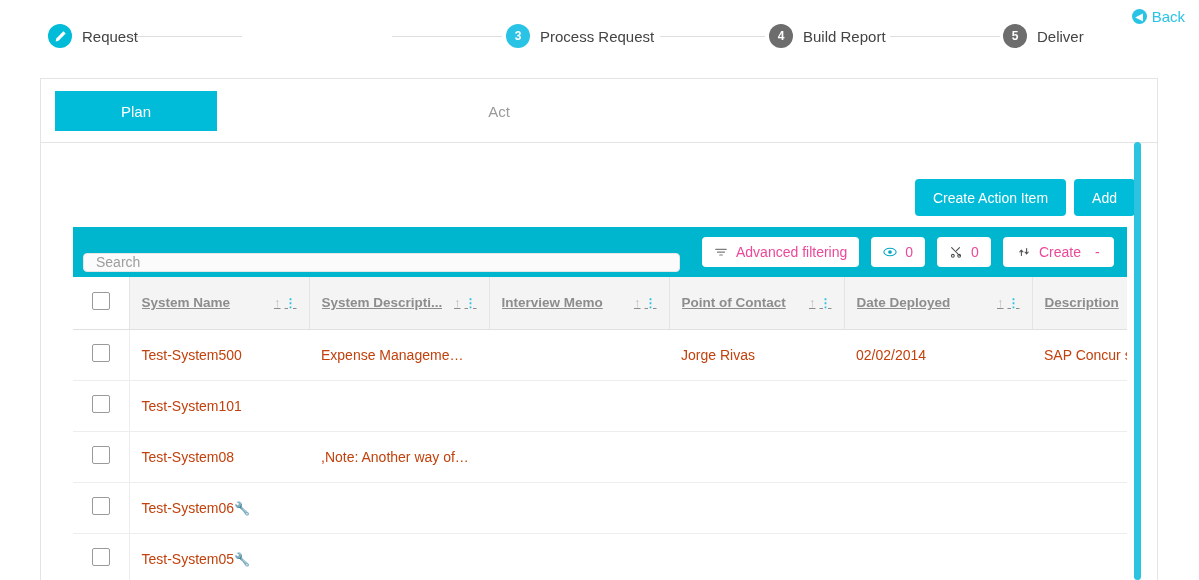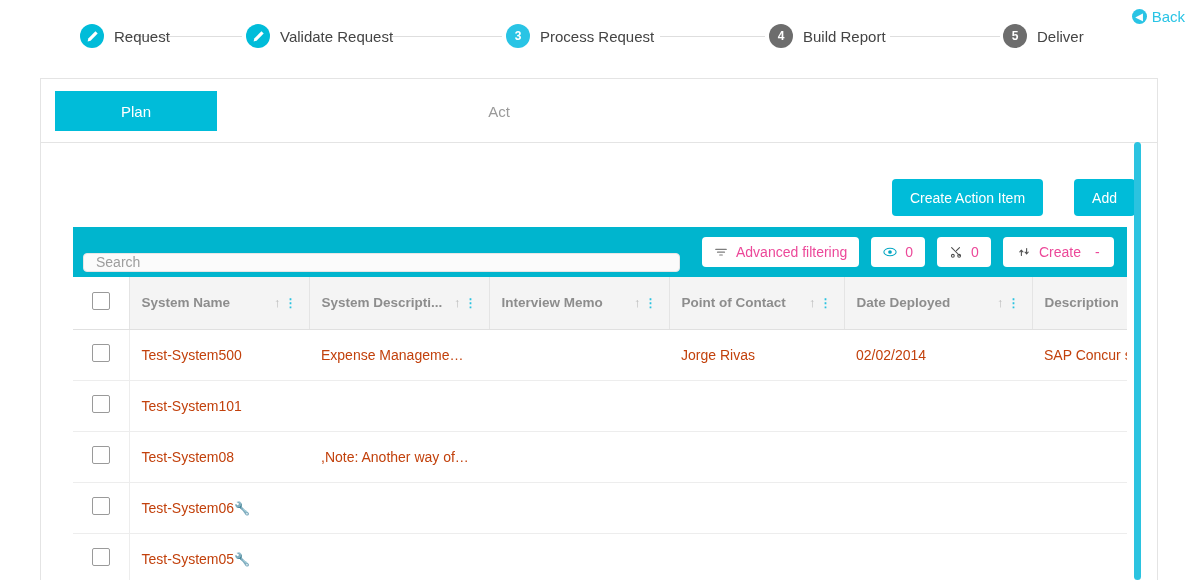--- a/index.html
+++ b/index.html
@@ -92,21 +92,20 @@
   #action-buttons {
     position: absolute; top: 100px; right: 22px;
     display: flex; gap: 8px;
   }
   .btn-primary {
     background: #00bcd9; color: #ffffff;
     border: none; border-radius: 4px;
     font-size: 14px; font-family: "Liberation Sans", sans-serif;
     height: 37px; padding: 0 18px;
     cursor: pointer;
-    margin-left: 23px;
   }
 
   
   #toolbar {
     position: absolute; left: 32px; top: 148px;
     width: 1054px; height: 50px;
     background: #00b5ce;
     display: flex; align-items: center;
     padding: 0 10px;
   }
@@ -148,21 +147,21 @@
     border-right: 1px solid #e4e4e4;
     border-bottom: 1px solid #e0e0e0;
     color: #8d8d8d;
     font-size: 13.5px;
     font-weight: bold;
     text-align: left;
     padding: 0 12px;
     vertical-align: middle;
     white-space: nowrap;
   }
-  thead th .hcell { display: flex; align-items: center; justify-content: space-between; }
+  thead th .hcell { display: flex; align-items: center; justify-content: space-between; text-decoration: underline; }
   thead th .htitle { overflow: hidden; text-overflow: ellipsis; }
   .hctrls { display: flex; align-items: center; gap: 4px; flex: 0 0 auto; margin-left: 8px; }
   .sort-arrow { color: #b9b9b9; font-size: 13px; }
   .kebab { color: #2bc3e0; font-size: 12px; letter-spacing: 0; line-height: 10px; }
   th.cb-col, td.cb-col {
     width: 56px; padding: 0;
     text-align: center;
   }
   th.cb-col { background: #ffffff; border-right: 1px solid #e4e4e4; }
   tbody td {
@@ -198,41 +197,31 @@
 </head>
 <body>
 
 <div id="stepper">
 
   <div class="step-line" style="left:122px;width:120px;"></div>
   <div class="step-line" style="left:392px;width:110px;"></div>
   <div class="step-line" style="left:660px;width:105px;"></div>
   <div class="step-line" style="left:890px;width:110px;"></div>
 
-  <div class="step" style="left:52px;padding-left:28px;">
+  <div class="step" style="left:20px;padding-left:28px;">
     <span class="step-circle done">
       <span>
         <svg class="pencil" viewBox="0 0 16 16" aria-hidden="true">
           <path fill="#ffffff" d="M11.6 1.6 L14.4 4.4 L5.6 13.2 L2 14 L2.8 10.4 Z"></path>
         </svg>
       </span>
     </span>
     <span class="step-label">Request</span>
   </div>
 
-  <div class="step" style="left:246px;">
-    <span class="step-circle done">
-      <span>
-        <svg class="pencil" viewBox="0 0 16 16" aria-hidden="true">
-          <path fill="#ffffff" d="M11.6 1.6 L14.4 4.4 L5.6 13.2 L2 14 L2.8 10.4 Z"></path>
-        </svg>
-      </span>
-    </span>
-    <span class="step-label">Validate Request</span>
-  </div>
 
   <div class="step" style="left:506px;">
     <span class="step-circle active">3</span>
     <span class="step-label">Process Request</span>
   </div>
 
   <div class="step" style="left:769px;">
     <span class="step-circle pending">4</span>
     <span class="step-label">Build Report</span>
   </div>

